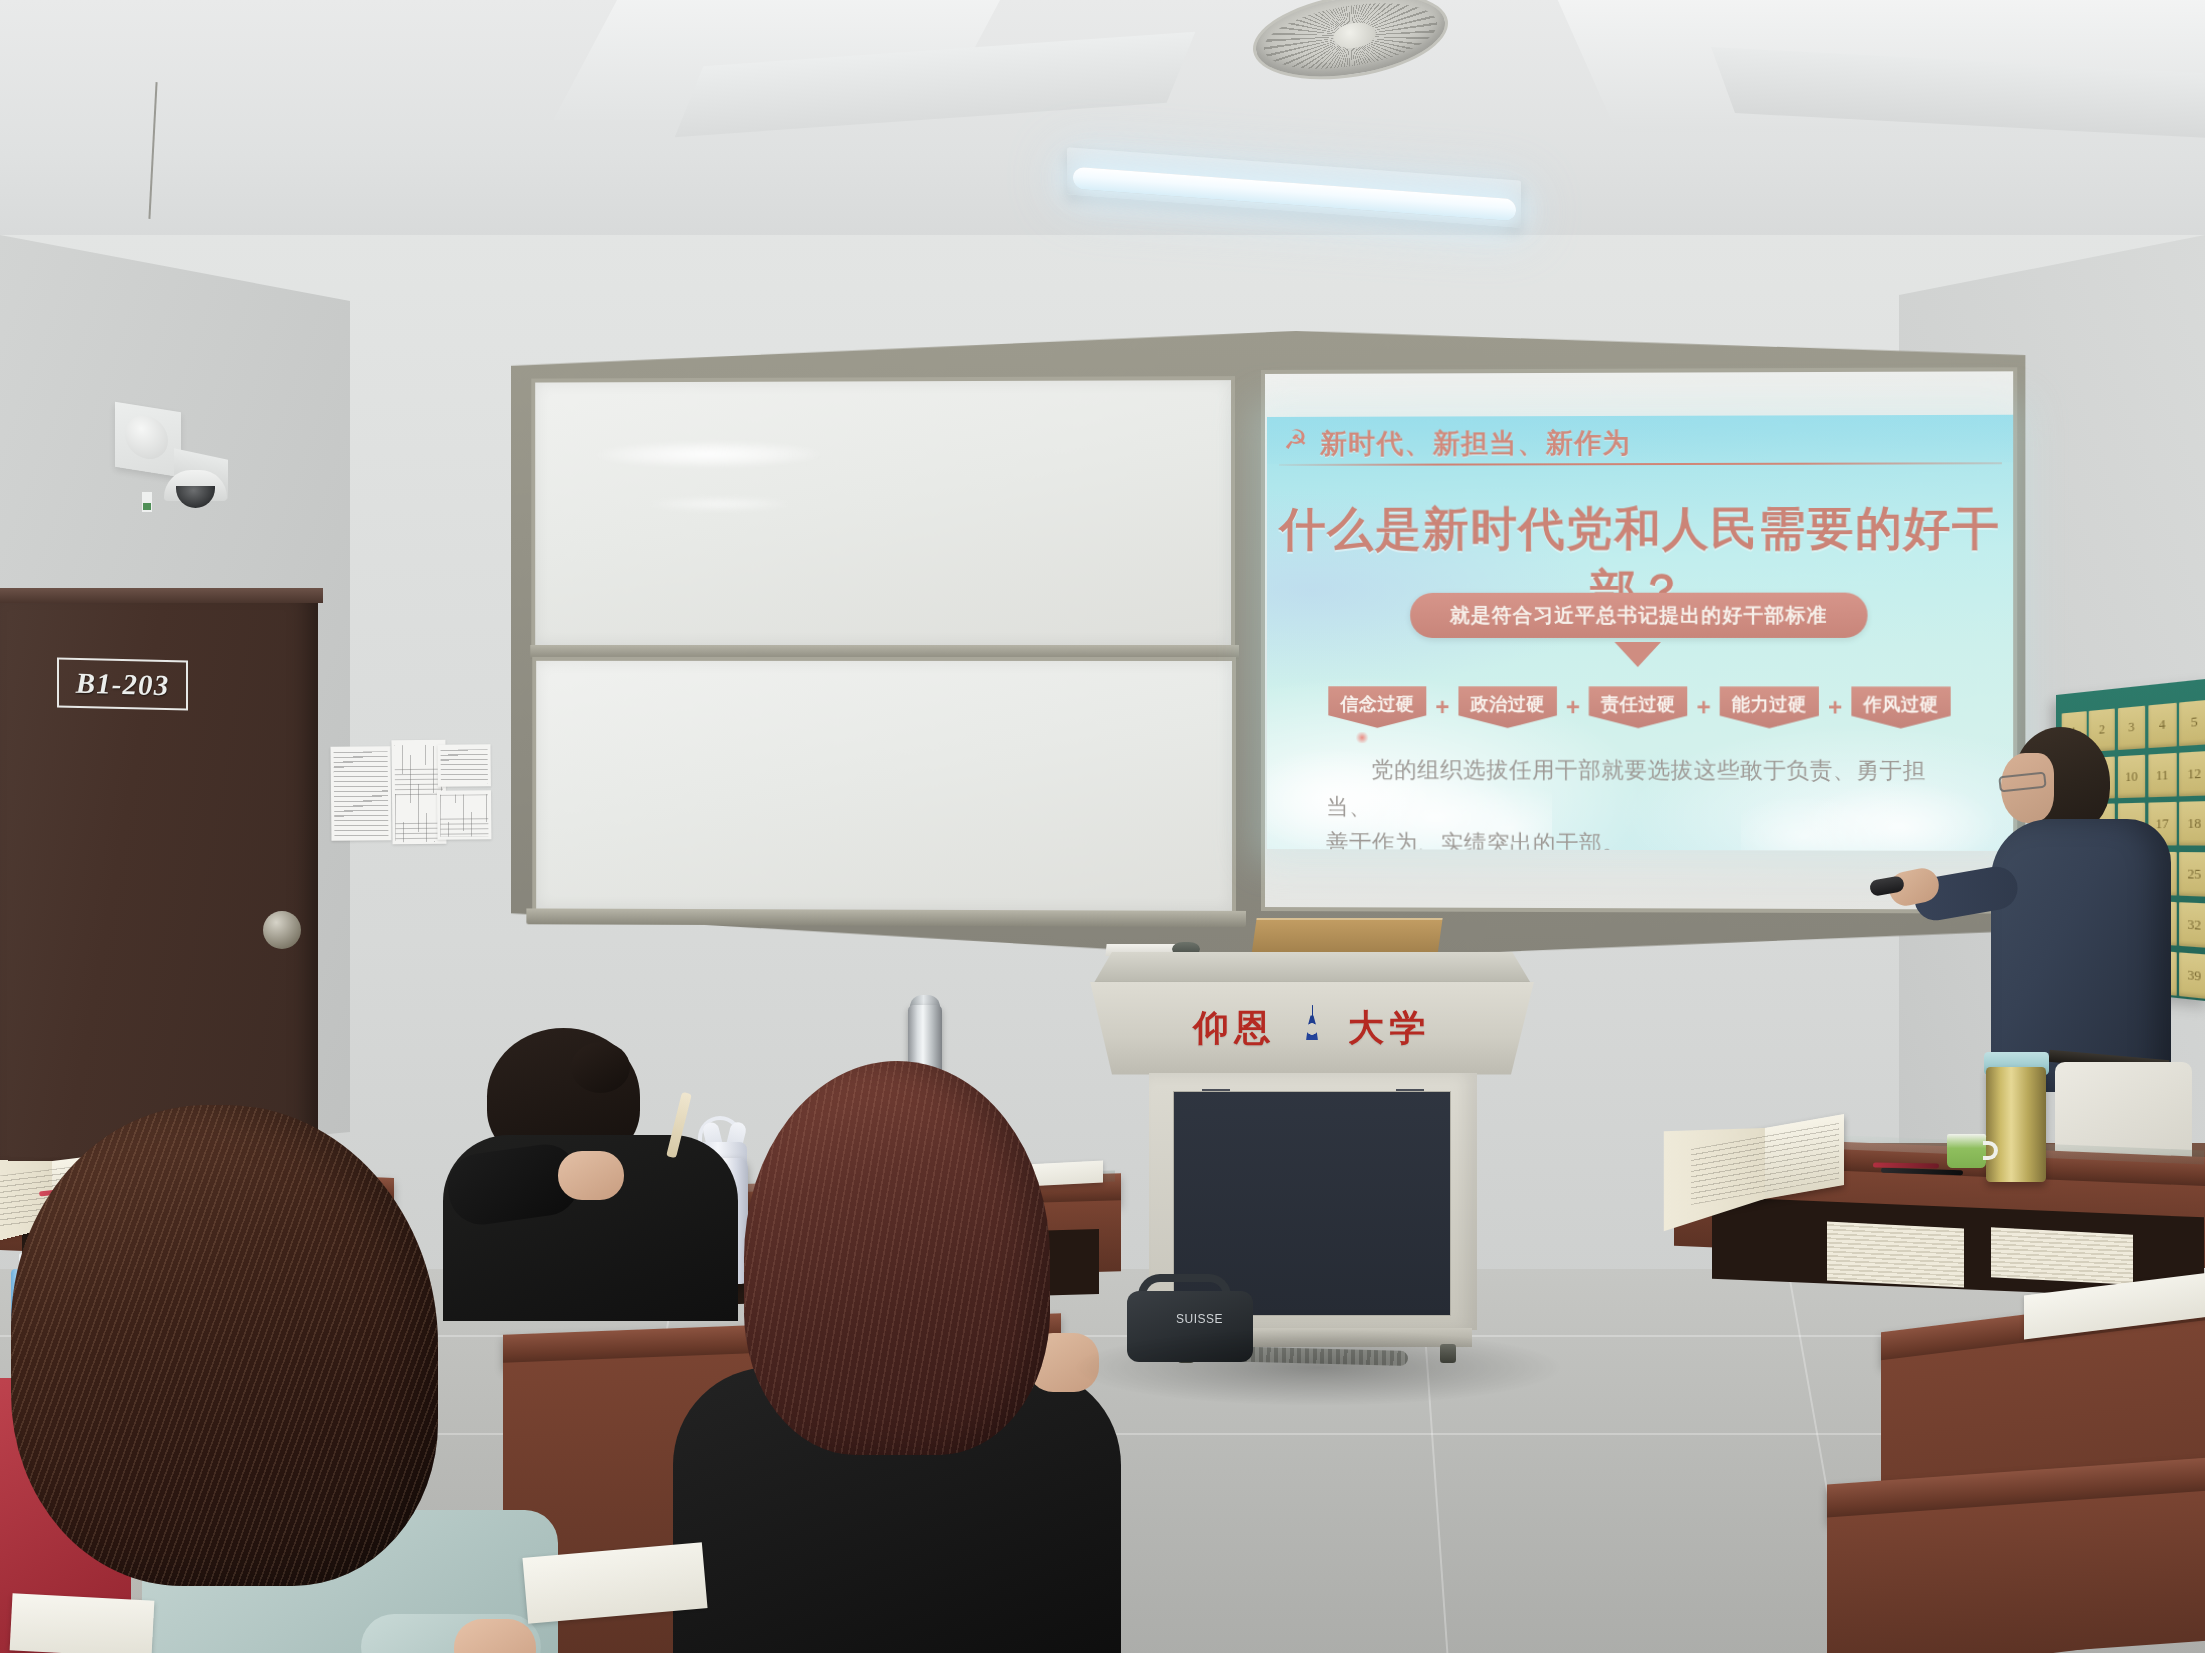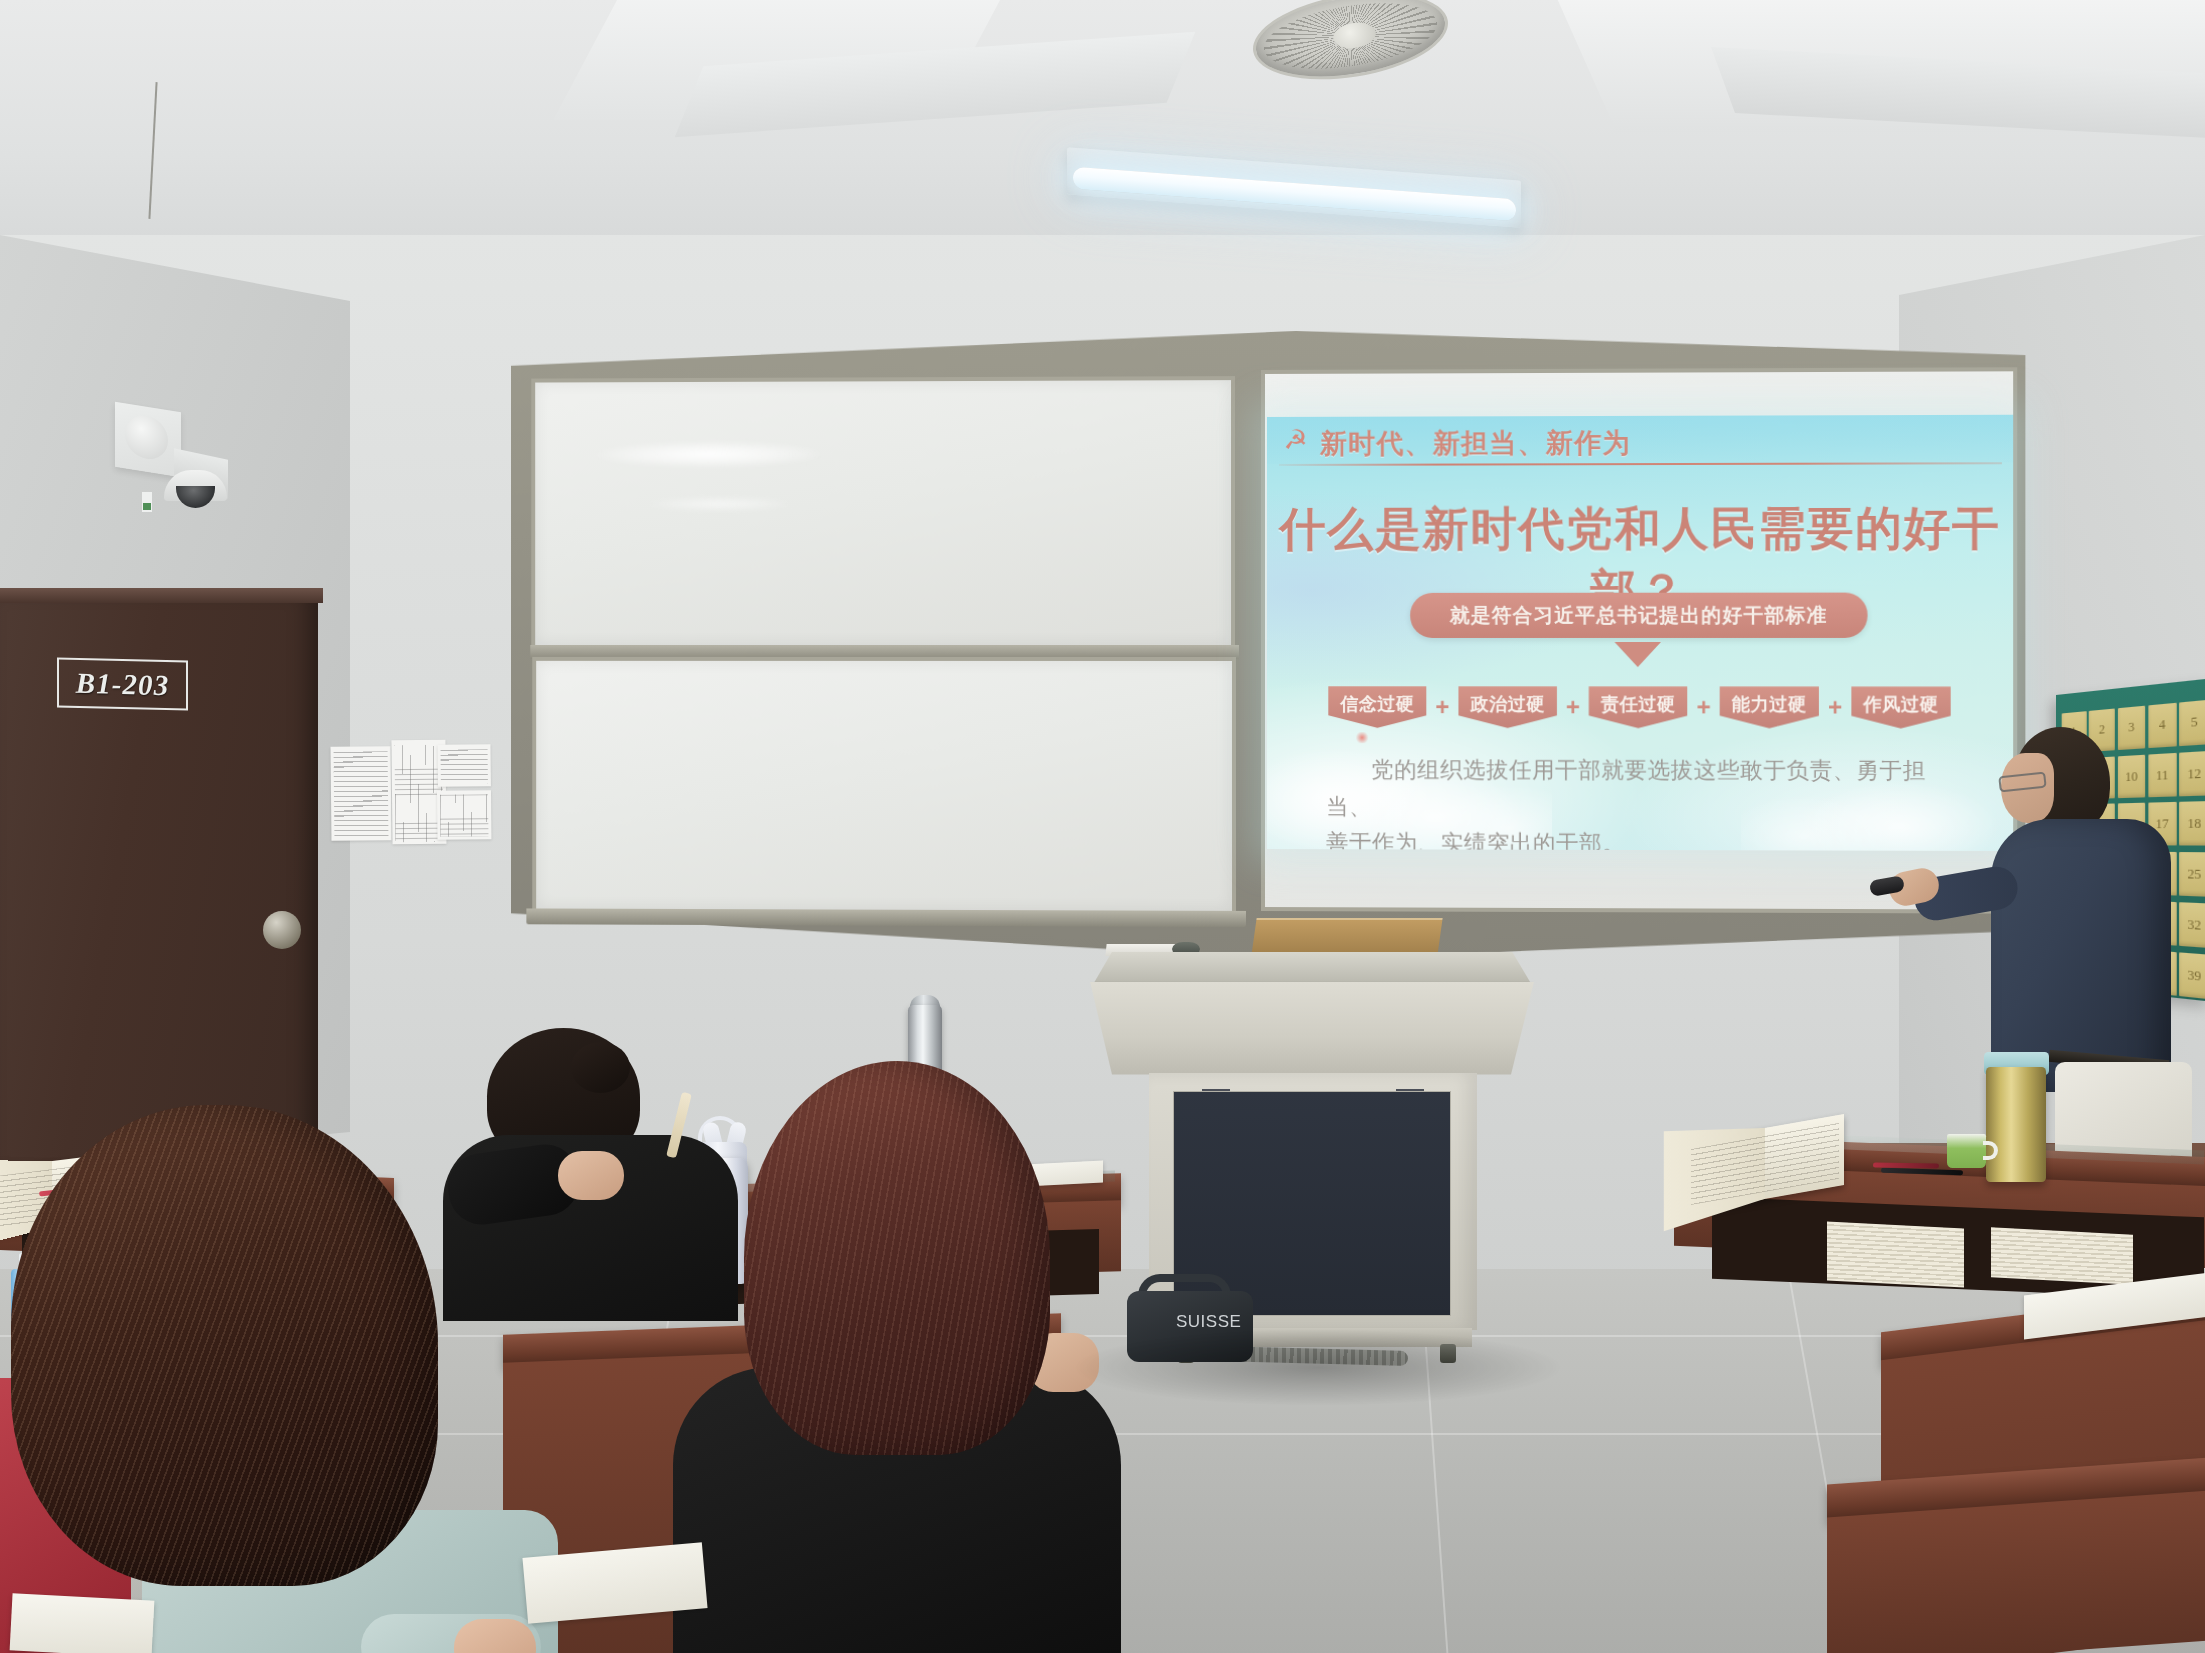--- a/index.html
+++ b/index.html
@@ -546,21 +546,21 @@
     background:#e9eef1;border-radius:2.7px;}
 
   .bag{
     position:absolute;left:1127px;top:1291px;width:126px;height:71px;border-radius:12px;
     background:linear-gradient(160deg,#3a3f44,#1d2124);
   }
   .bag-strap{
     position:absolute;left:1138px;top:1274px;width:93px;height:33px;border-radius:22px 22px 0 0;
     border:8.8px solid #30353a;border-bottom:none;
   }
-  .bag-label{position:absolute;left:1176px;top:1312px;color:#cfd3d6;font-size:17px;letter-spacing:0.5px;}
+  .bag-label{position:absolute;left:1176px;top:1312px;color:#cfd3d6;font-size:12px;letter-spacing:0.5px;}
 
   .shadow-soft{position:absolute;background:radial-gradient(ellipse,rgba(0,0,0,.28),rgba(0,0,0,0) 70%);}
 </style>
 </head>
 <body>
 
 <div id="scene">
 
   <div class="ceiling"></div>
   <div class="ceiling-beam beam-a"></div>
@@ -729,20 +729,27 @@
     <div class="ins-belt"></div>
     <div class="ins-pants"></div>
   </div>
 
   <div class="podium">
     <div class="podium-monitor"></div>
     <div class="podium-papers"></div>
     <div class="podium-mouse"></div>
     <div class="podium-top"></div>
     <div class="podium-band"></div>
+    <div class="podium-logo">
+      <span class="cn">仰恩</span>
+      <span class="sun-mark">
+        <span class="sun-core"></span>
+      </span>
+      <span class="cn">大学</span>
+    </div>
     <div class="podium-body"></div>
     <div class="podium-hinge" style="left:112px;"></div>
     <div class="podium-hinge" style="left:306px;"></div>
     <div class="podium-door"></div>
     <div class="podium-base"></div>
     <div class="caster" style="left:88px;"></div>
     <div class="caster" style="left:350px;"></div>
     <div class="podium-hose"></div>
   </div>
 

